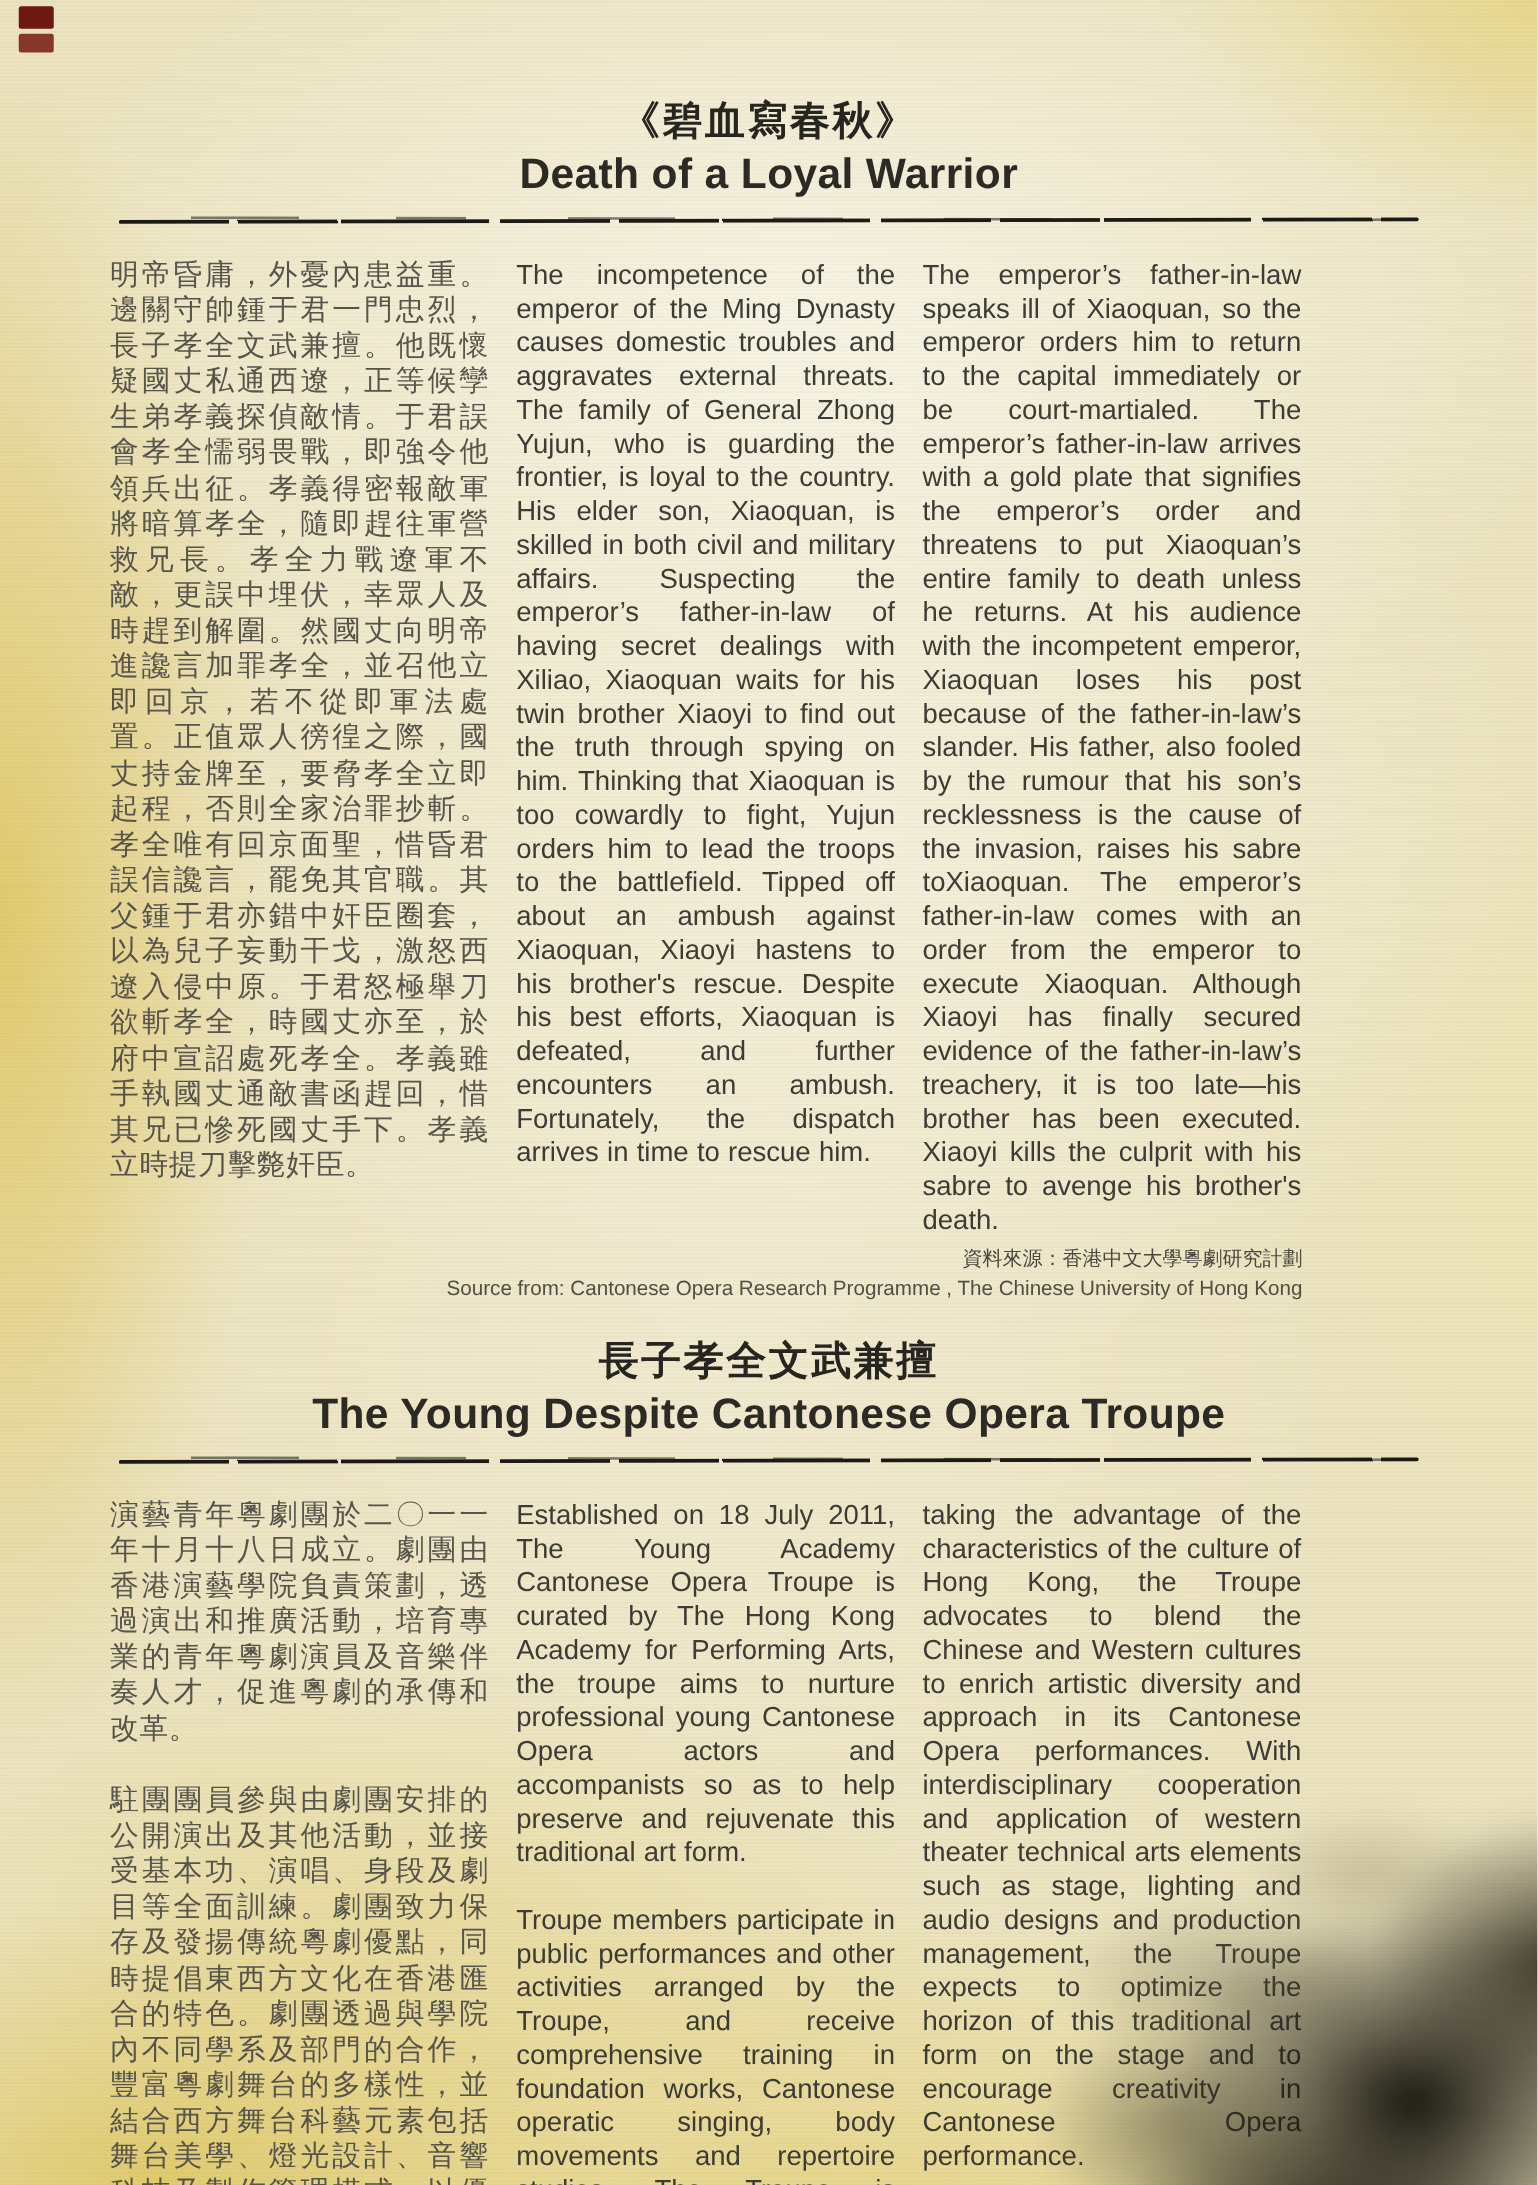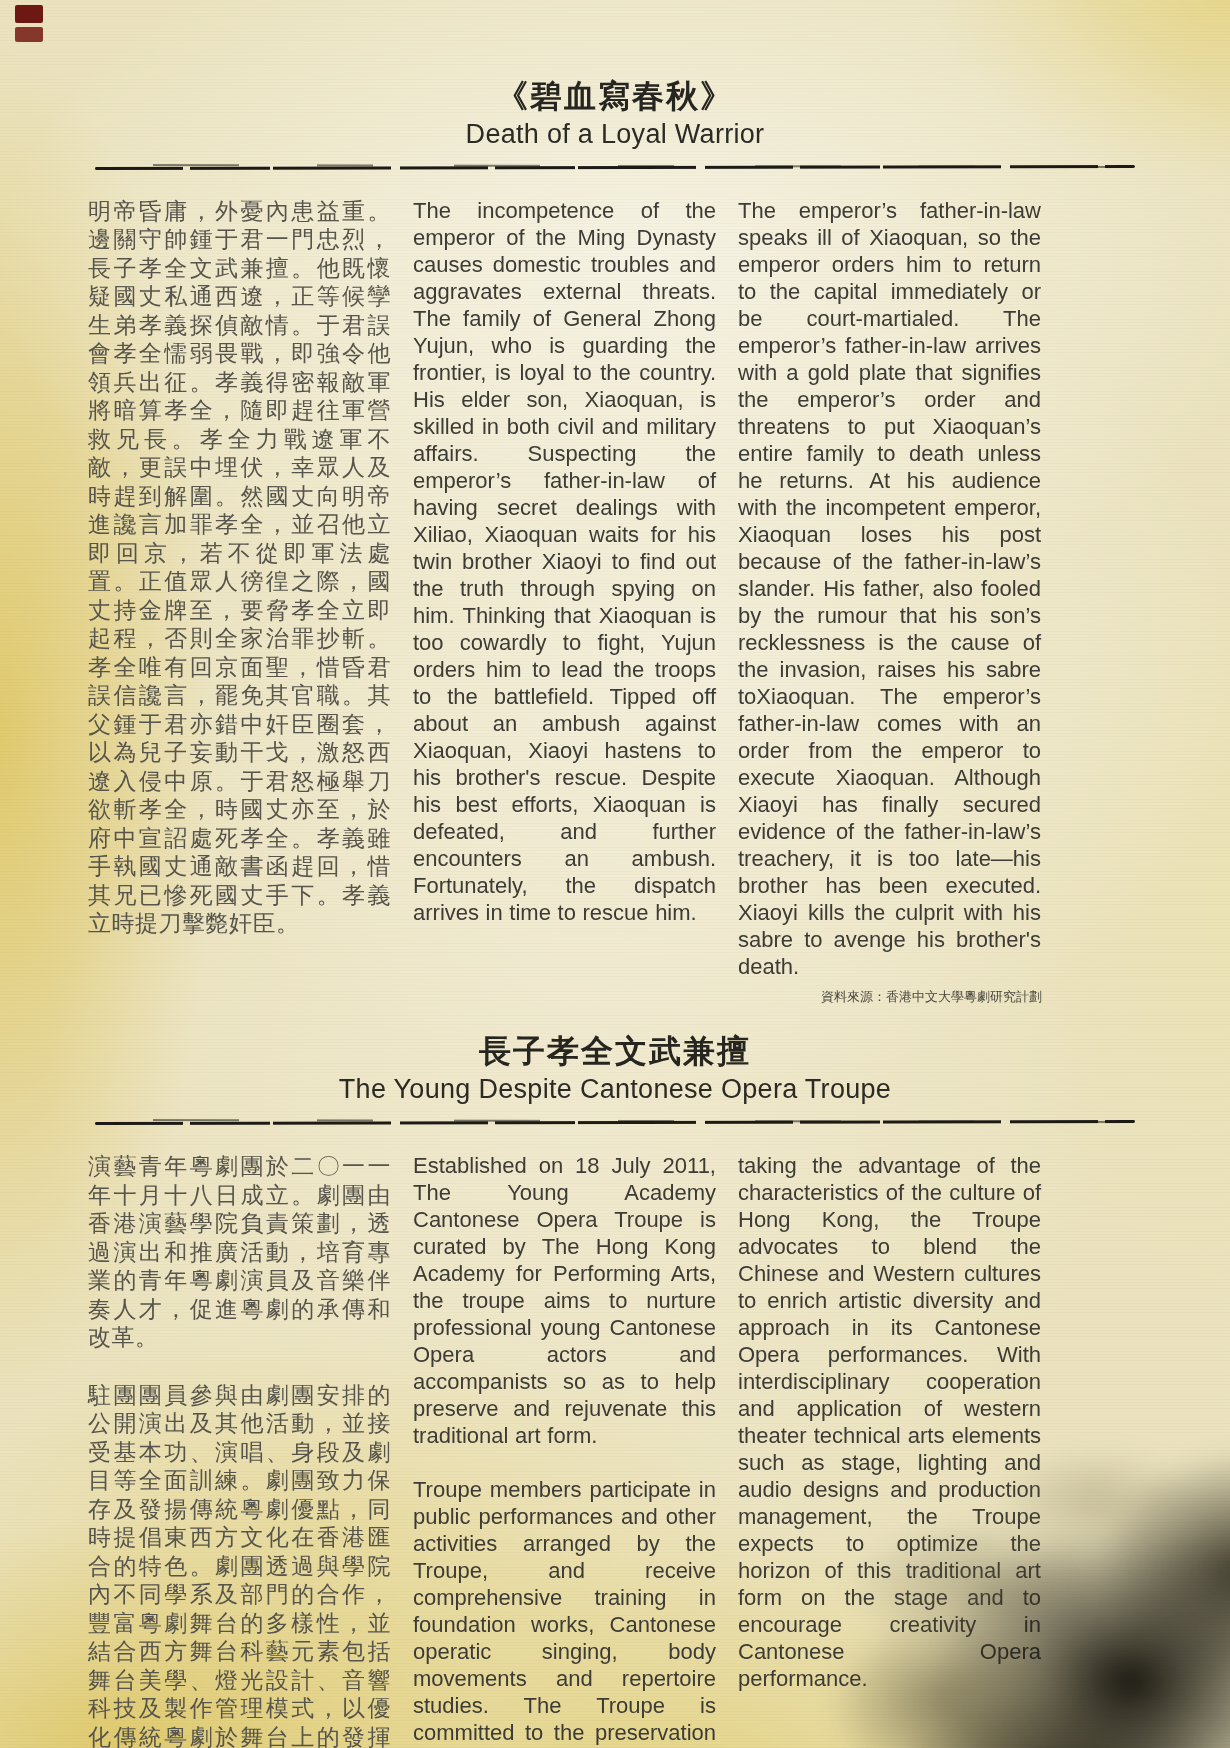--- a/index.html
+++ b/index.html
@@ -27,21 +27,21 @@
       radial-gradient(ellipse 600px 300px at 28% 88%, rgba(228,210,125,.55), rgba(228,210,125,0) 70%);
   }
   .corner-mark{position:absolute; left:15px; width:28px; border-radius:2px;}
   .corner-mark.m1{top:5px; height:18px; background:var(--corner-mark);}
   .corner-mark.m2{top:27px; height:15px; background:#7a241c; opacity:.9;}
 
   .section-header{text-align:center; color:var(--title-text);}
   .section-header.first{padding-top:76px;}
   .section-header.second{padding-top:26px;}
   .title-zh{font-size:32px; font-weight:700; letter-spacing:2px; line-height:1.25; font-family:"DejaVu Sans",sans-serif;}
-  .title-en{font-size:27px; font-weight:400; letter-spacing:.3px; line-height:1.25; margin-top:2px; color:#2b2a25;}
+  .title-en{font-size:34px; font-weight:700; letter-spacing:.3px; line-height:1.25; margin-top:2px; color:#2b2a25;}
 
   .rough-rule{position:relative; height:6px; margin:13px 95px 0 95px;}
   .rough-rule::before{
     content:""; position:absolute; left:0; right:0; top:1px; height:3px;
     background:repeating-linear-gradient(90deg,
       var(--rule) 0 88px, rgba(0,0,0,0) 88px 95px,
       var(--rule) 95px 175px, rgba(0,0,0,0) 175px 178px,
       var(--rule) 178px 296px, rgba(0,0,0,0) 296px 305px);
     transform:rotate(-0.12deg); border-radius:2px;
   }
@@ -64,21 +64,21 @@
   .col.en p{
     font-size:22px; line-height:27px; color:var(--body-text-en);
     word-spacing:.5px;
   }
   .col p + p{margin-top:27px;}
   .col.zh p + p{margin-top:29px;}
 
   .source{
     margin:8px 188px 0 88px; text-align:right; color:var(--source-text);
   }
-  .source .src-zh{font-family:Liberation Serif, serif; font-size:13px; line-height:1.35;}
+  .source .src-zh{font-family:Liberation Serif, serif; font-size:16px; line-height:1.35;}
   .source .src-en{font-size:16.5px; line-height:1.35; margin-top:2px; color:#504e45;}
 
   .ink-wash{
     position:absolute; right:-80px; bottom:-90px; width:560px; height:560px; pointer-events:none;
     background:
       radial-gradient(ellipse 270px 210px at 68% 72%, rgba(18,16,10,.98), rgba(18,16,10,0) 75%),
       radial-gradient(ellipse 210px 170px at 88% 52%, rgba(35,32,20,.85), rgba(35,32,20,0) 70%),
       radial-gradient(ellipse 250px 150px at 55% 92%, rgba(25,22,14,.92), rgba(25,22,14,0) 70%),
       radial-gradient(ellipse 160px 130px at 34% 76%, rgba(60,55,35,.5), rgba(60,55,35,0) 70%),
       radial-gradient(ellipse 200px 100px at 42% 55%, rgba(95,88,58,.38), rgba(95,88,58,0) 70%),
@@ -108,20 +108,21 @@
     <article class="col en">
       <p>The incompetence of the emperor of the Ming Dynasty causes domestic troubles and aggravates external threats. The family of General Zhong Yujun, who is guarding the frontier, is loyal to the country. His elder son, Xiaoquan, is skilled in both civil and military affairs. Suspecting the emperor’s father-in-law of having secret dealings with Xiliao, Xiaoquan waits for his twin brother Xiaoyi to find out the truth through spying on him. Thinking that Xiaoquan is too cowardly to fight, Yujun orders him to lead the troops to the battlefield. Tipped off about an ambush against Xiaoquan, Xiaoyi hastens to his brother's rescue. Despite his best efforts, Xiaoquan is defeated, and further encounters an ambush. Fortunately, the dispatch arrives in time to rescue him.</p>
     </article>
     <article class="col en">
       <p>The emperor’s father-in-law speaks ill of Xiaoquan, so the emperor orders him to return to the capital immediately or be court-martialed. The emperor’s father-in-law arrives with a gold plate that signifies the emperor’s order and threatens to put Xiaoquan’s entire family to death unless he returns. At his audience with the incompetent emperor, Xiaoquan loses his post because of the father-in-law’s slander. His father, also fooled by the rumour that his son’s recklessness is the cause of the invasion, raises his sabre toXiaoquan. The emperor’s father-in-law comes with an order from the emperor to execute Xiaoquan. Although Xiaoyi has finally secured evidence of the father-in-law’s treachery, it is too late—his brother has been executed. Xiaoyi kills the culprit with his sabre to avenge his brother's death.</p>
     </article>
   </section>
 
   <div class="source">
     <p class="src-zh">資料來源：香港中文大學粵劇研究計劃</p>
+    <p class="src-en">Source from: Cantonese Opera Research Programme , The Chinese University of Hong Kong</p>
   </div>
 
   <header class="section-header second">
     <h1 class="title-zh">長子孝全文武兼擅</h1>
     <h2 class="title-en">The Young Despite Cantonese Opera Troupe</h2>
   </header>
 
   <div class="rough-rule"></div>
 
   <section class="columns">

